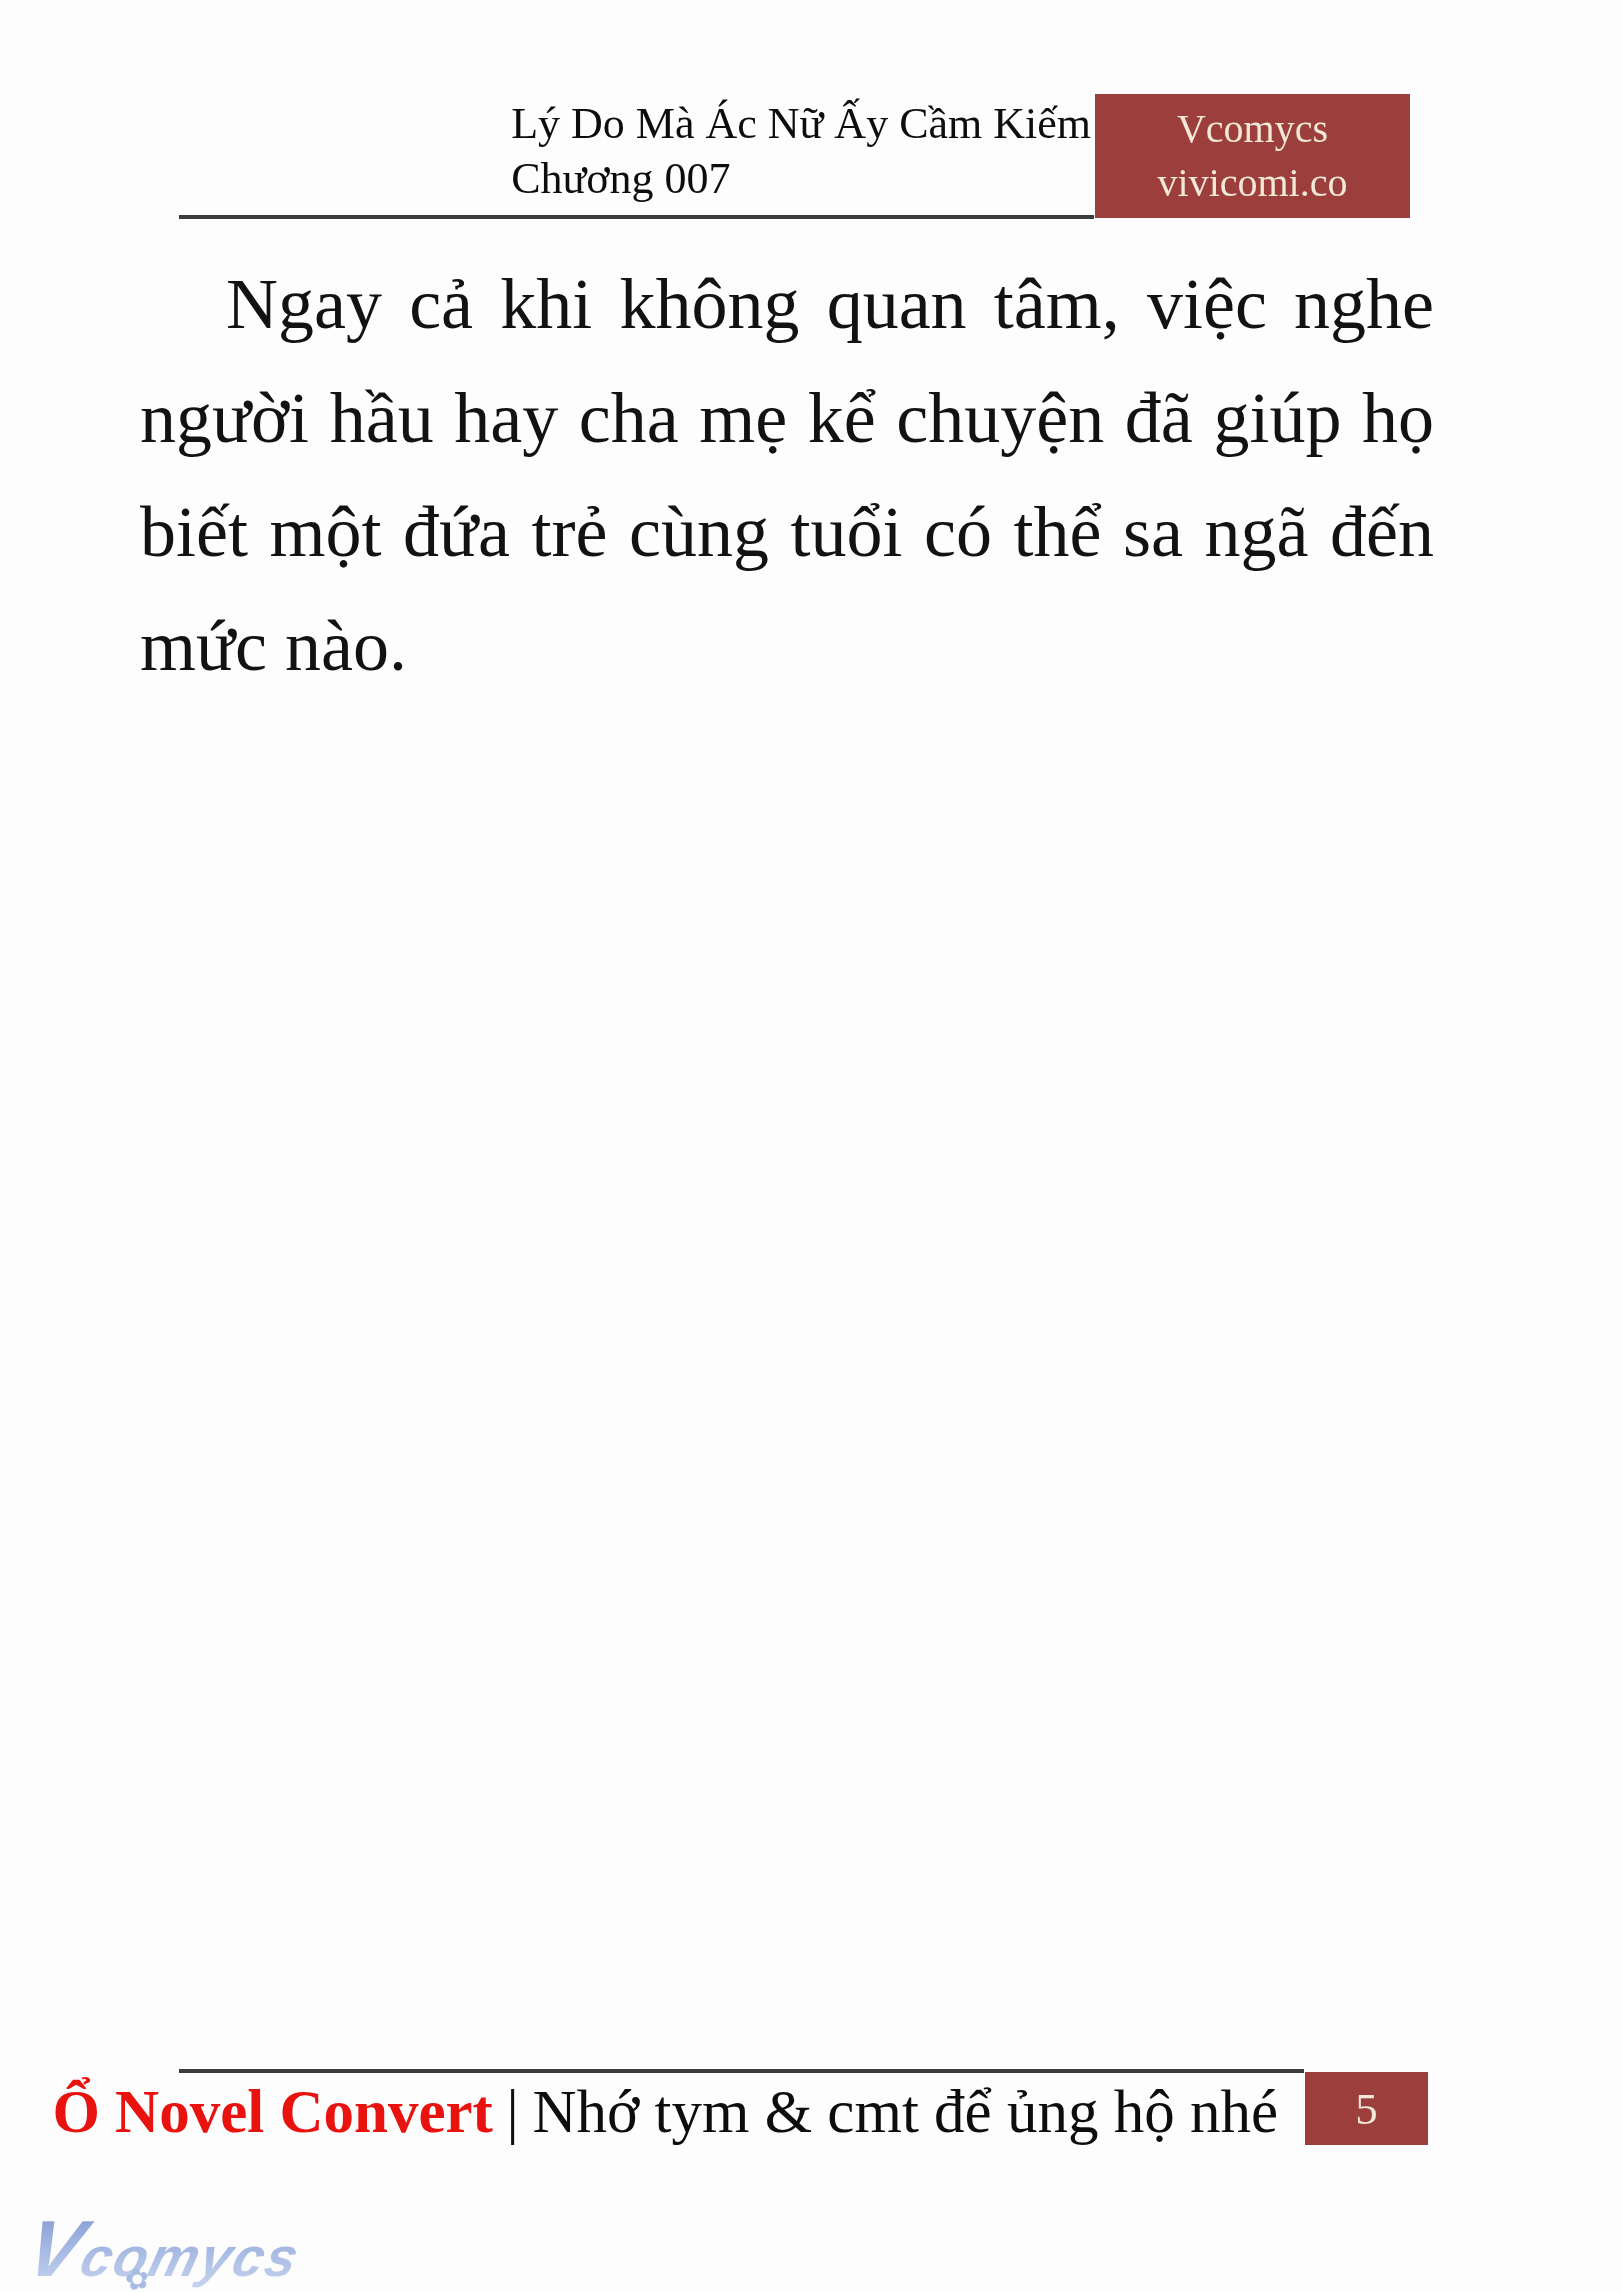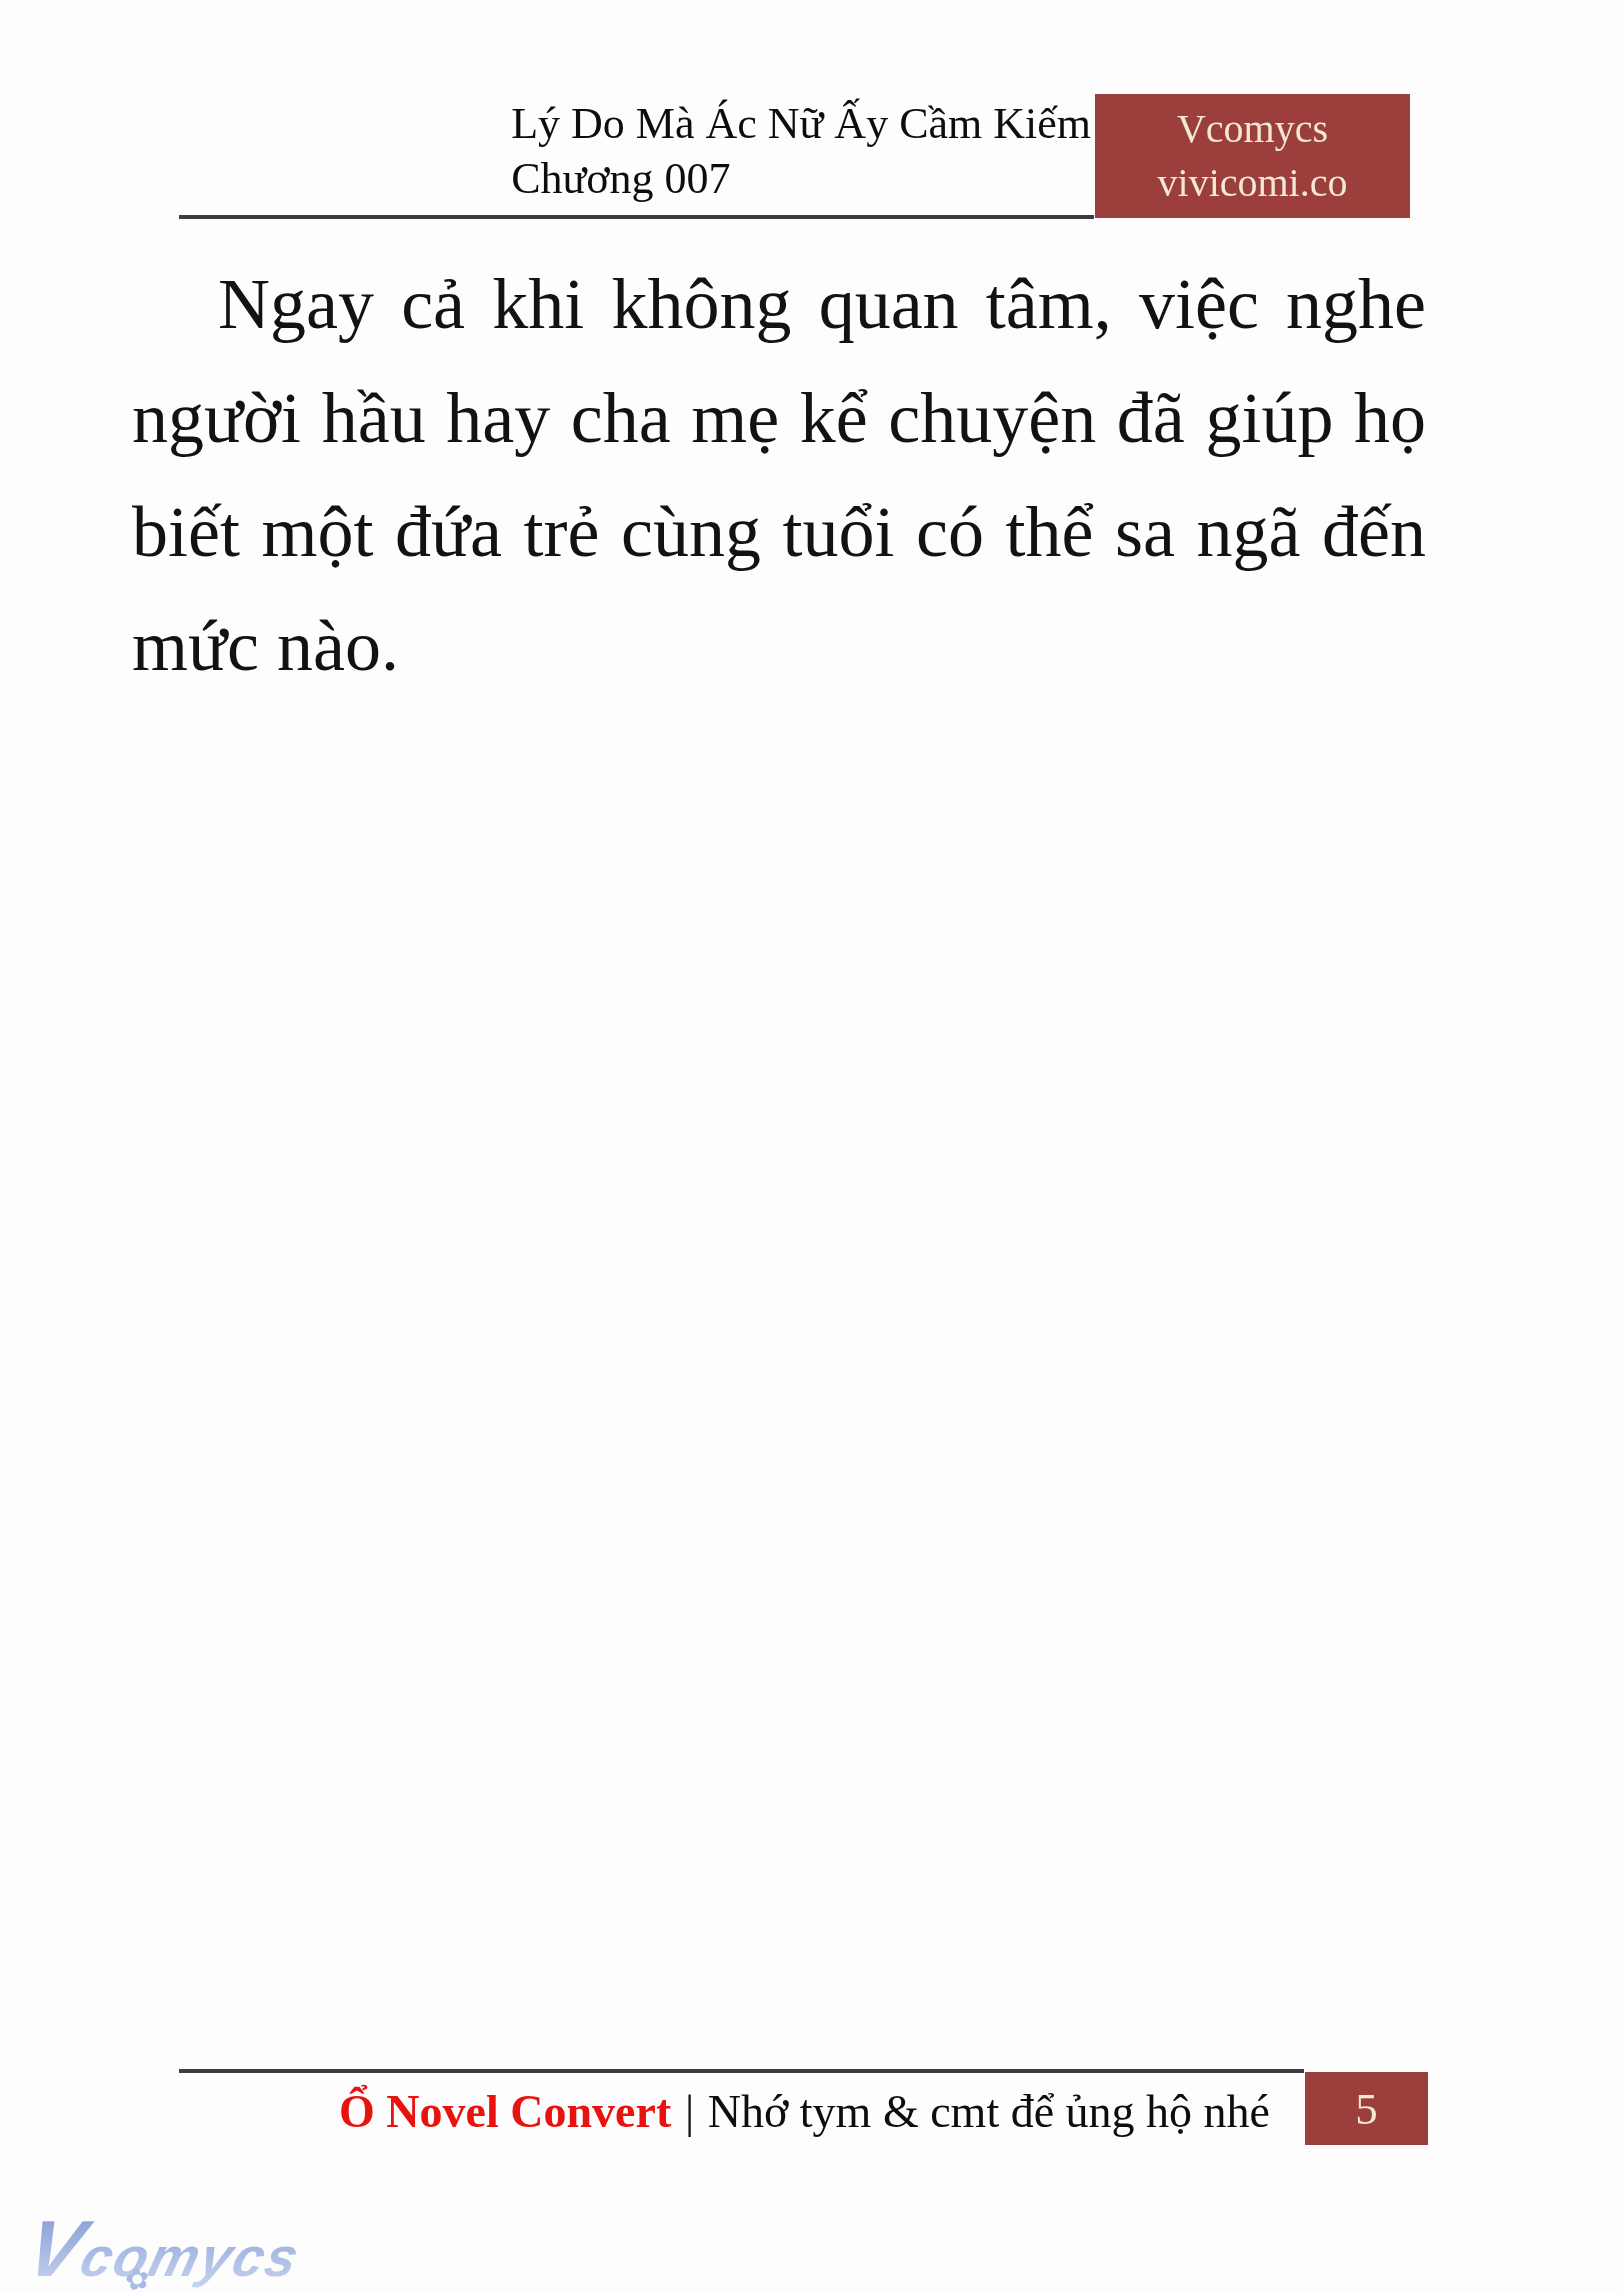--- a/index.html
+++ b/index.html
@@ -47,21 +47,21 @@
     left: 179px;
     top: 215px;
     width: 915px;
     height: 3.9px;
     background: #3d3d3d;
   }
 
   
   .content {
     position: absolute;
-    left: 132px;
+    left: 140px;
     top: 247px;
     width: 1294px;
     font-size: 72px;
     line-height: 114px;
     text-align: justify;
     color: #121212;
   }
   .content p {
     margin: 0 0 147px 0;
     text-indent: 86px;
@@ -73,23 +73,23 @@
     position: absolute;
     left: 179px;
     top: 2069px;
     width: 1125px;
     height: 3.9px;
     background: #3d3d3d;
   }
   .footer-bar {
     position: absolute;
     top: 2082px;
-    right: 352px;
+    right: 344px;
     white-space: nowrap;
-    font-size: 46px;
+    font-size: 61px;
     line-height: 59px;
     color: #0d0d0d;
   }
   .footer-brand {
     color: #e8120e;
     font-weight: bold;
   }
   .footer-sep { padding: 0 13.7px; }
   .page-number-box {
     position: absolute;

